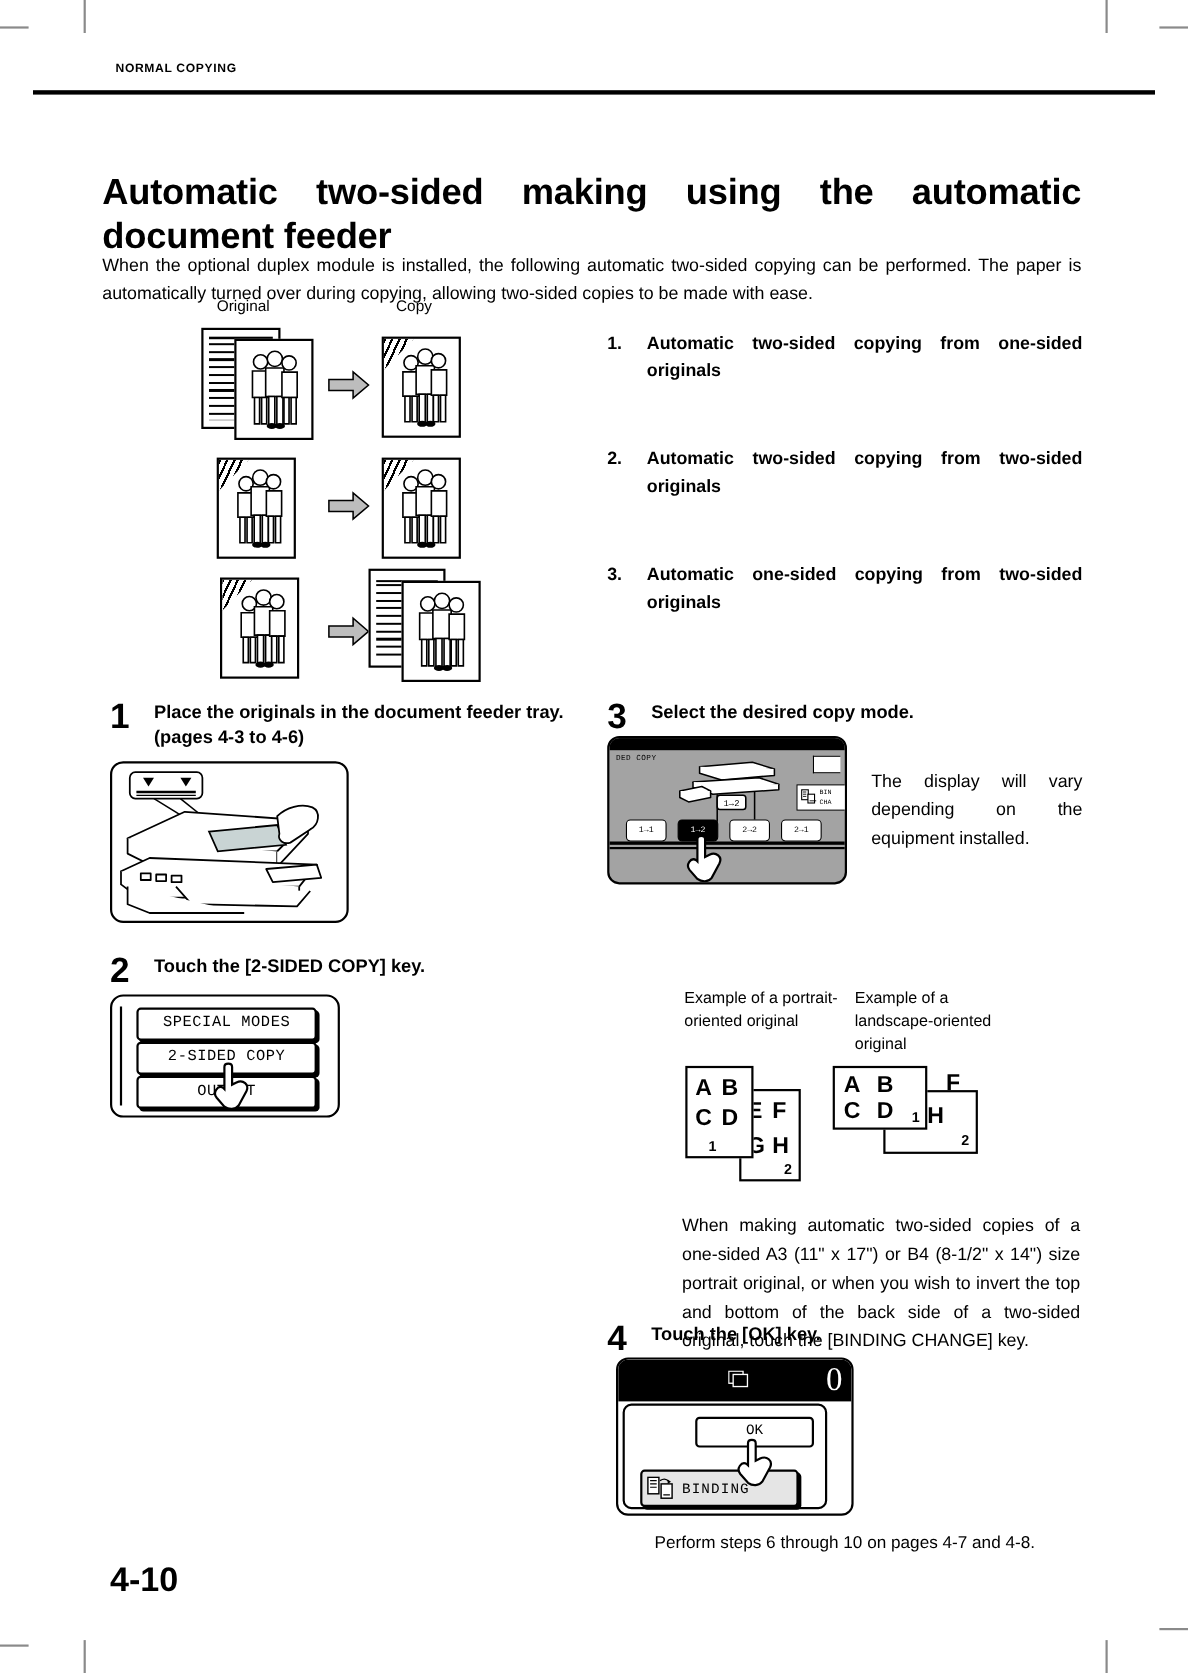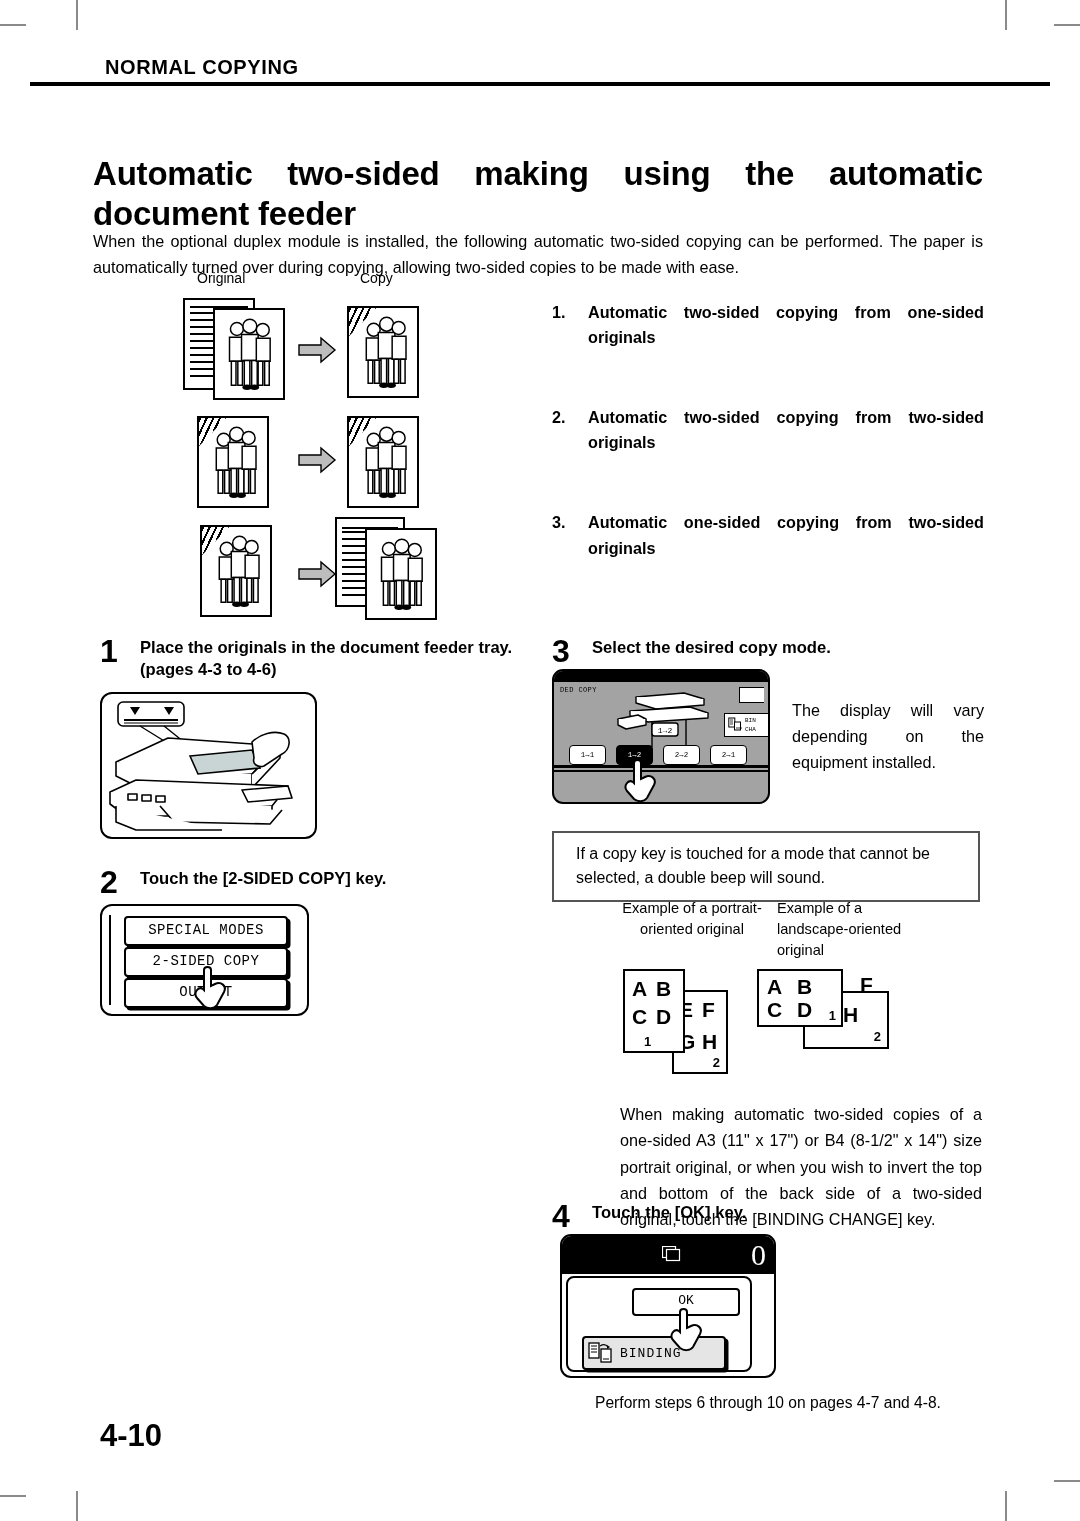--- a/index.html
+++ b/index.html
@@ -7,21 +7,21 @@
        font-family:"Liberation Sans",sans-serif;color:#000;}
 
   .page{position:absolute;inset:0;}
 
   
   .crop{position:absolute;background:#8a8a8a;}
   .crop.v{width:2px;height:30px;}
   .crop.h{width:26px;height:2px;}
 
   
-  .running-head{position:absolute;left:105px;top:56px;font-size:20px;
+  .running-head{position:absolute;left:105px;top:56px;font-size:11px;
      font-weight:bold;letter-spacing:.6px;}
   .rule{position:absolute;left:30px;right:30px;top:82px;height:4px;background:#000;}
 
   
   .title{position:absolute;left:93px;top:132px;width:890px;font-size:33px;
      font-weight:bold;line-height:1.22;text-align:justify;
      text-align-last:justify;letter-spacing:-.2px;}
   .title .l2{text-align-last:left;display:block;}
 
   .intro{position:absolute;left:93px;top:213px;width:890px;font-size:16.2px;
@@ -99,21 +99,21 @@
   .aside3{position:absolute;left:240px;top:44px;width:192px;font-size:16.2px;
      line-height:1.62;text-align:justify;text-align-last:left;margin-top:16px;}
 
   
   .notebox{position:absolute;left:552px;top:831px;width:428px;
      border:2px solid #555;padding:9px 14px 10px 22px;box-sizing:border-box;
      font-size:16px;line-height:1.5;}
 
   
   .ex{position:absolute;font-size:14.6px;line-height:1.45;}
-  .ex.a{left:622px;top:898px;width:140px;text-align:center;}
+  .ex.a{left:622px;top:898px;width:140px;}
   .ex.b{left:777px;top:898px;width:160px;}
 
   .ltr{position:absolute;border:2.4px solid #000;background:#fff;
        font-weight:bold;font-size:21px;}
   .sub{position:absolute;font-weight:bold;font-size:13px;}
 
   .para4{position:absolute;left:620px;top:1085px;width:362px;font-size:16.2px;
      line-height:1.62;text-align:justify;text-align-last:left;}
 
   
@@ -423,21 +423,20 @@
       <div class="divider2"></div>
 
       <svg class="hand" style="left:66px;top:86px;" viewBox="0 0 42 46">
         <path d="M14 6 C14 2 21 2 21 6 L21 22 L25 20 C31 17 37 22 34 28 L27 41 C24 45 18 45 14 42 L7 34 C3 29 8 22 13 25 L14 26 Z" fill="#fff" stroke="#000" stroke-width="2"></path>
       </svg>
     </div>
 
     <div class="aside3">The display will vary depending on the equipment installed.</div>
   </div>
 
-  <div class="notebox">If a copy key is touched for a mode that cannot be selected, a double beep will sound.</div>
 
   <div class="ex a">Example of a portrait-oriented original</div>
   <div class="ex b">Example of a landscape-oriented original</div>
 
   <div class="ltr" style="left:672px;top:990px;width:52px;height:80px;">
     <span class="sub" style="right:6px;bottom:2px;">2</span>
     <span style="position:absolute;left:5px;top:6px;">E</span>
     <span style="position:absolute;left:28px;top:6px;">F</span>
     <span style="position:absolute;left:5px;top:38px;">G</span>
     <span style="position:absolute;left:28px;top:38px;">H</span>

